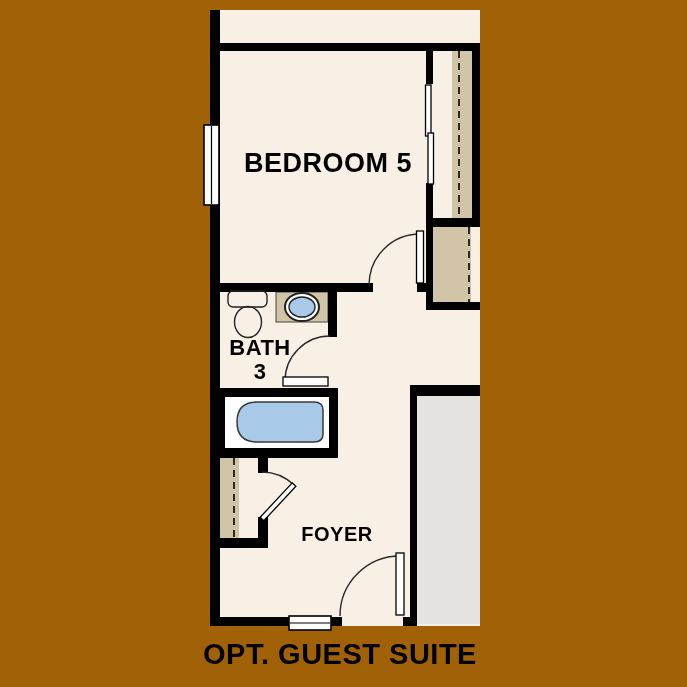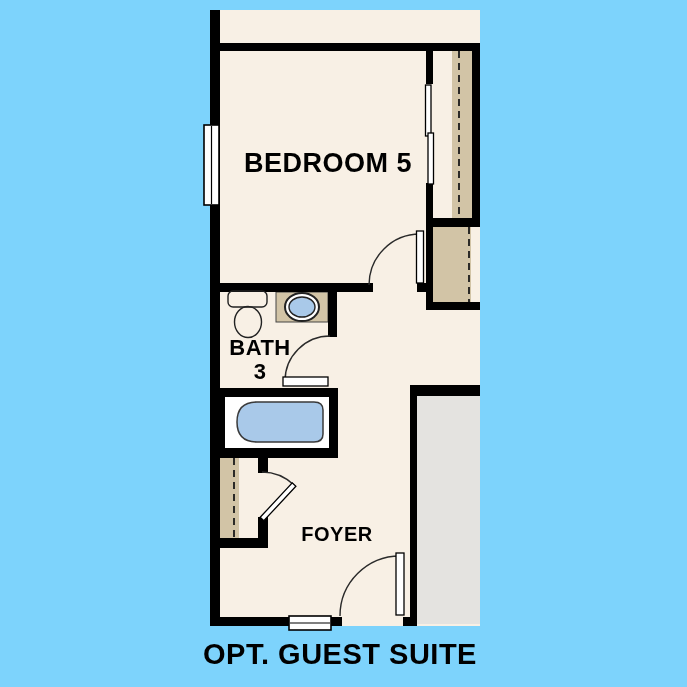--- a/index.html
+++ b/index.html
@@ -1,16 +1,16 @@
 <!DOCTYPE html>
 <html><head>
 <meta charset="utf-8">
 <style>
   html,body{margin:0;padding:0;background:#ffffff;}
-  .stage{position:relative;width:687px;height:687px;background:#7dd3fc;overflow:hidden;}
+  .stage{position:relative;width:687px;height:687px;background:#a16207;overflow:hidden;}
   svg{display:block;}
   text{font-family:"Liberation Sans","DejaVu Sans",sans-serif;font-weight:bold;}
   .room-label{letter-spacing:0.5px;}
   .caption{letter-spacing:0.5px;}
   .wall{stroke:none;}
   .swing{fill:none;stroke:#2a2a2a;stroke-width:1.4;}
   .panel{fill:#ffffff;stroke:#000000;stroke-width:1.3;}
   .winframe{fill:#ffffff;stroke:#000000;stroke-width:1.6;}
   .fixline{stroke:#222222;stroke-width:1.4;fill:none;}
   .dash{stroke:#1a1a1a;stroke-width:1.8;stroke-dasharray:7 5;}

